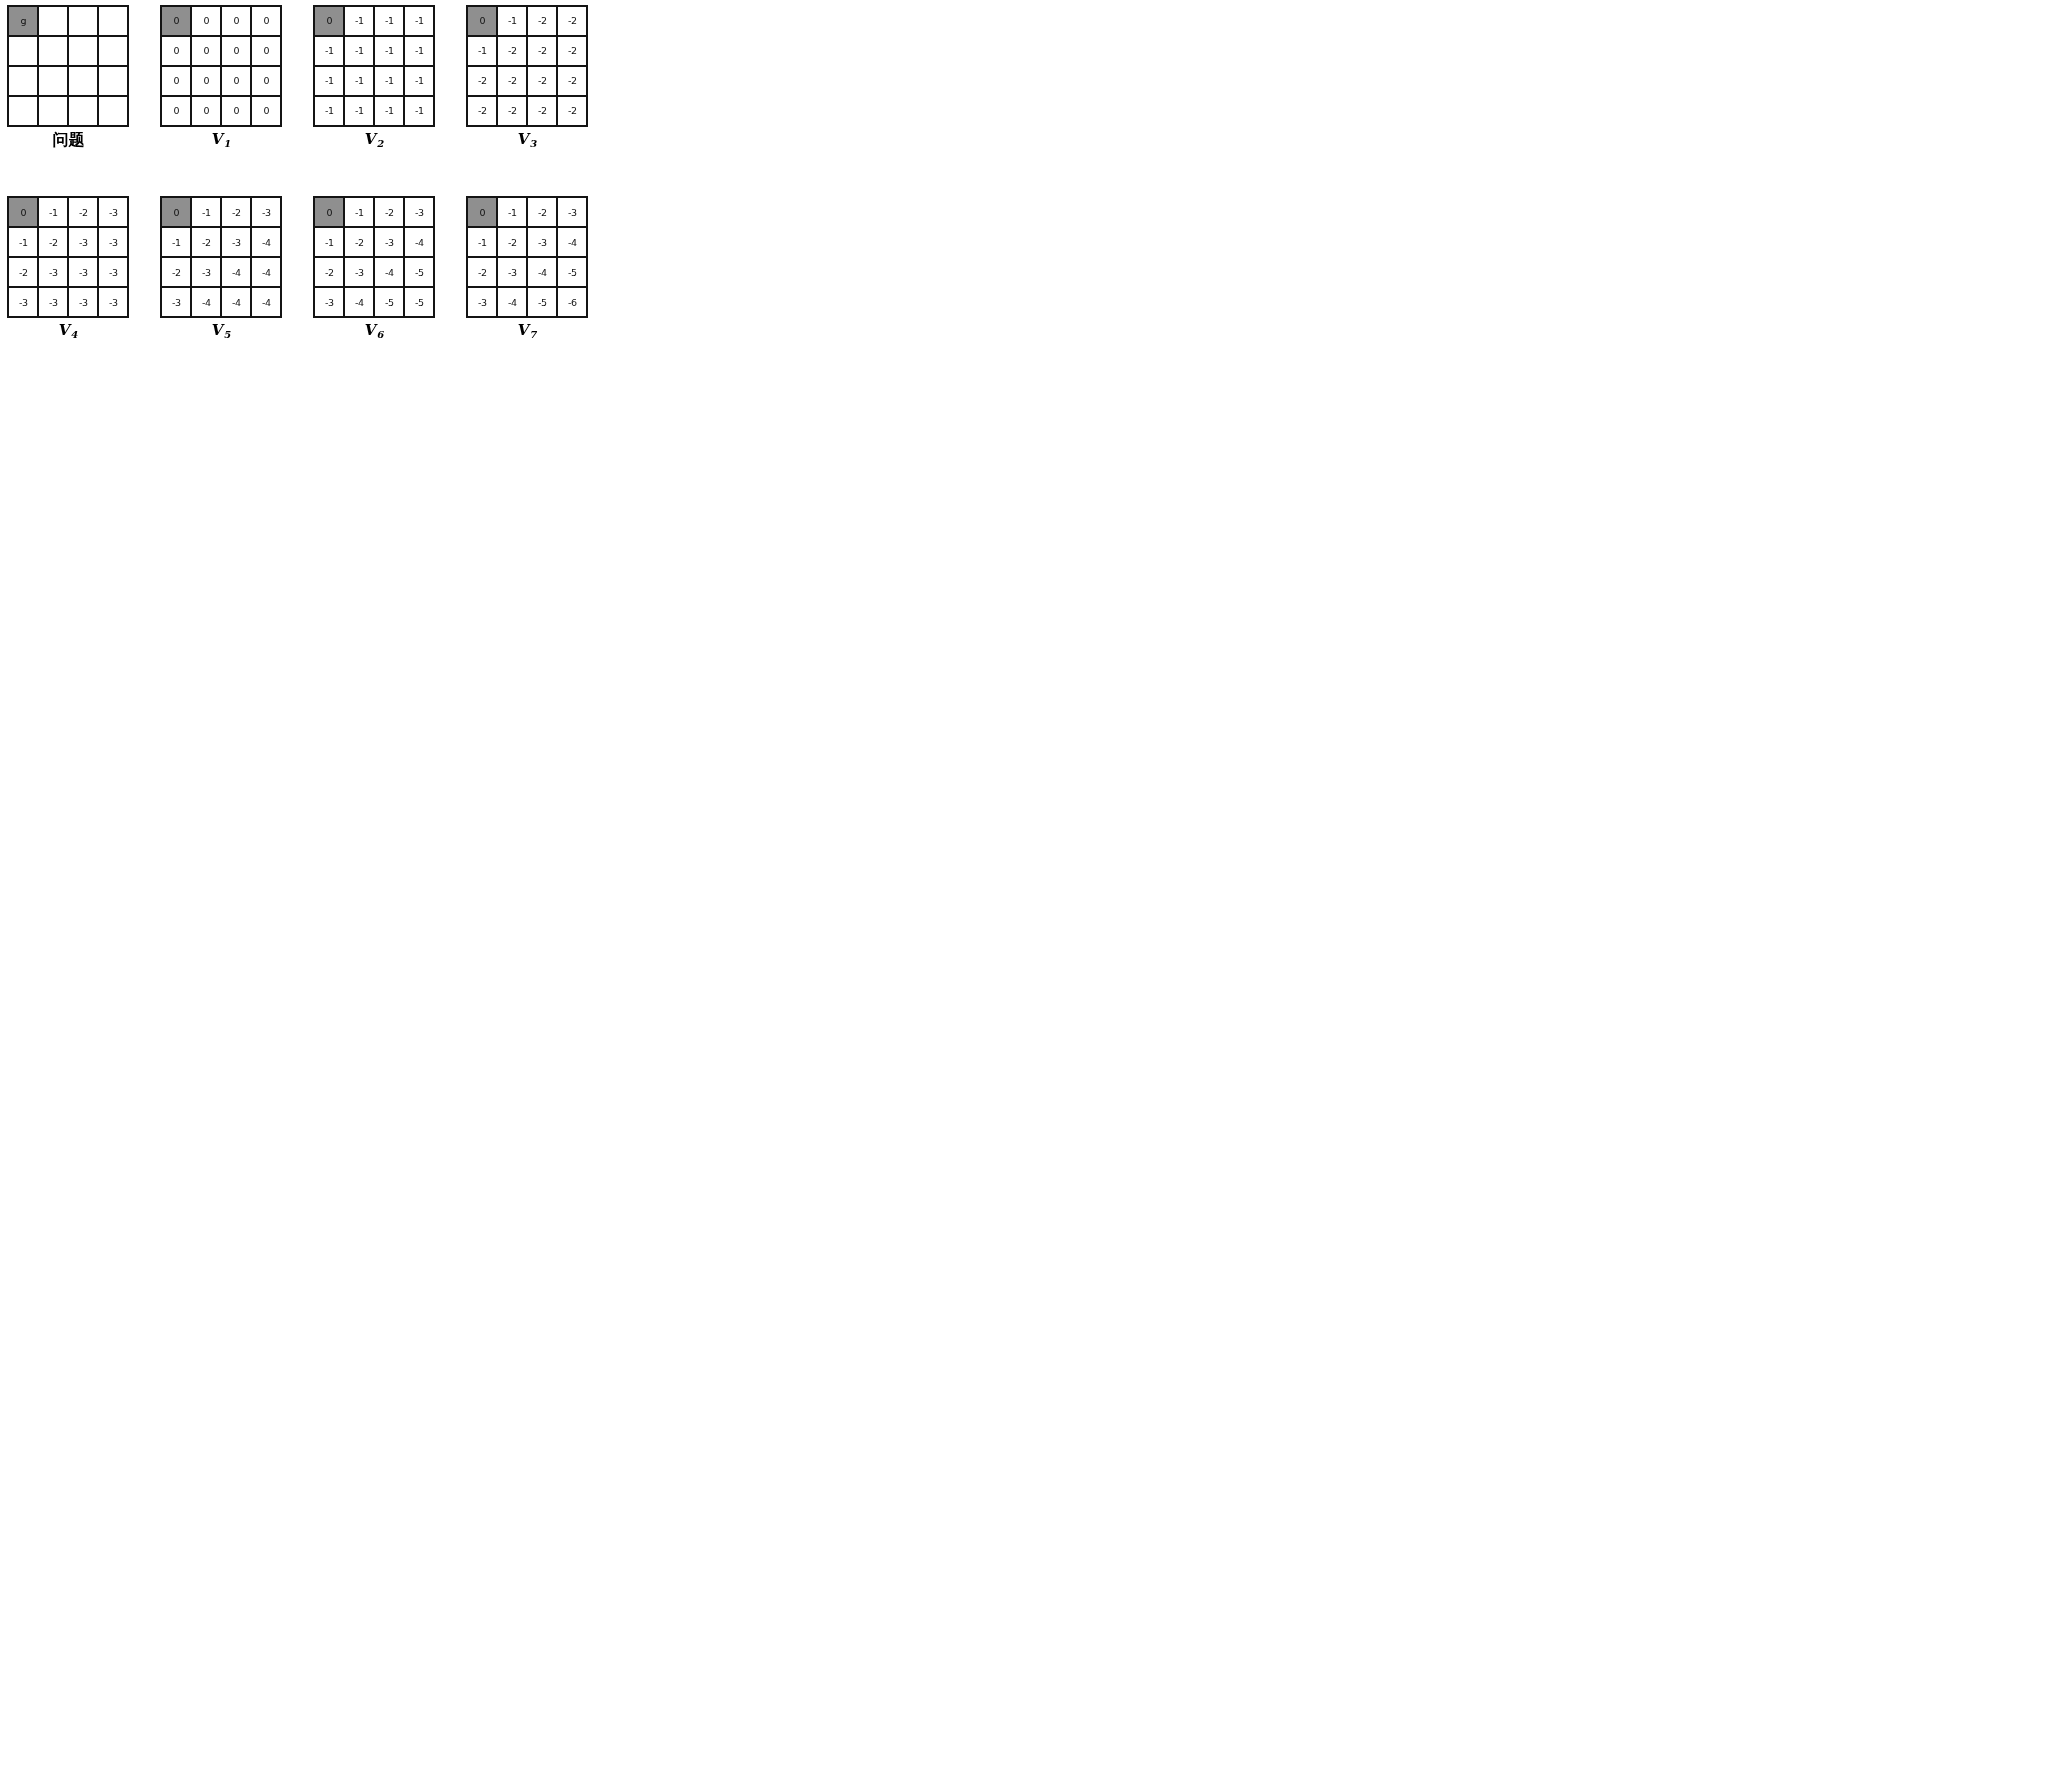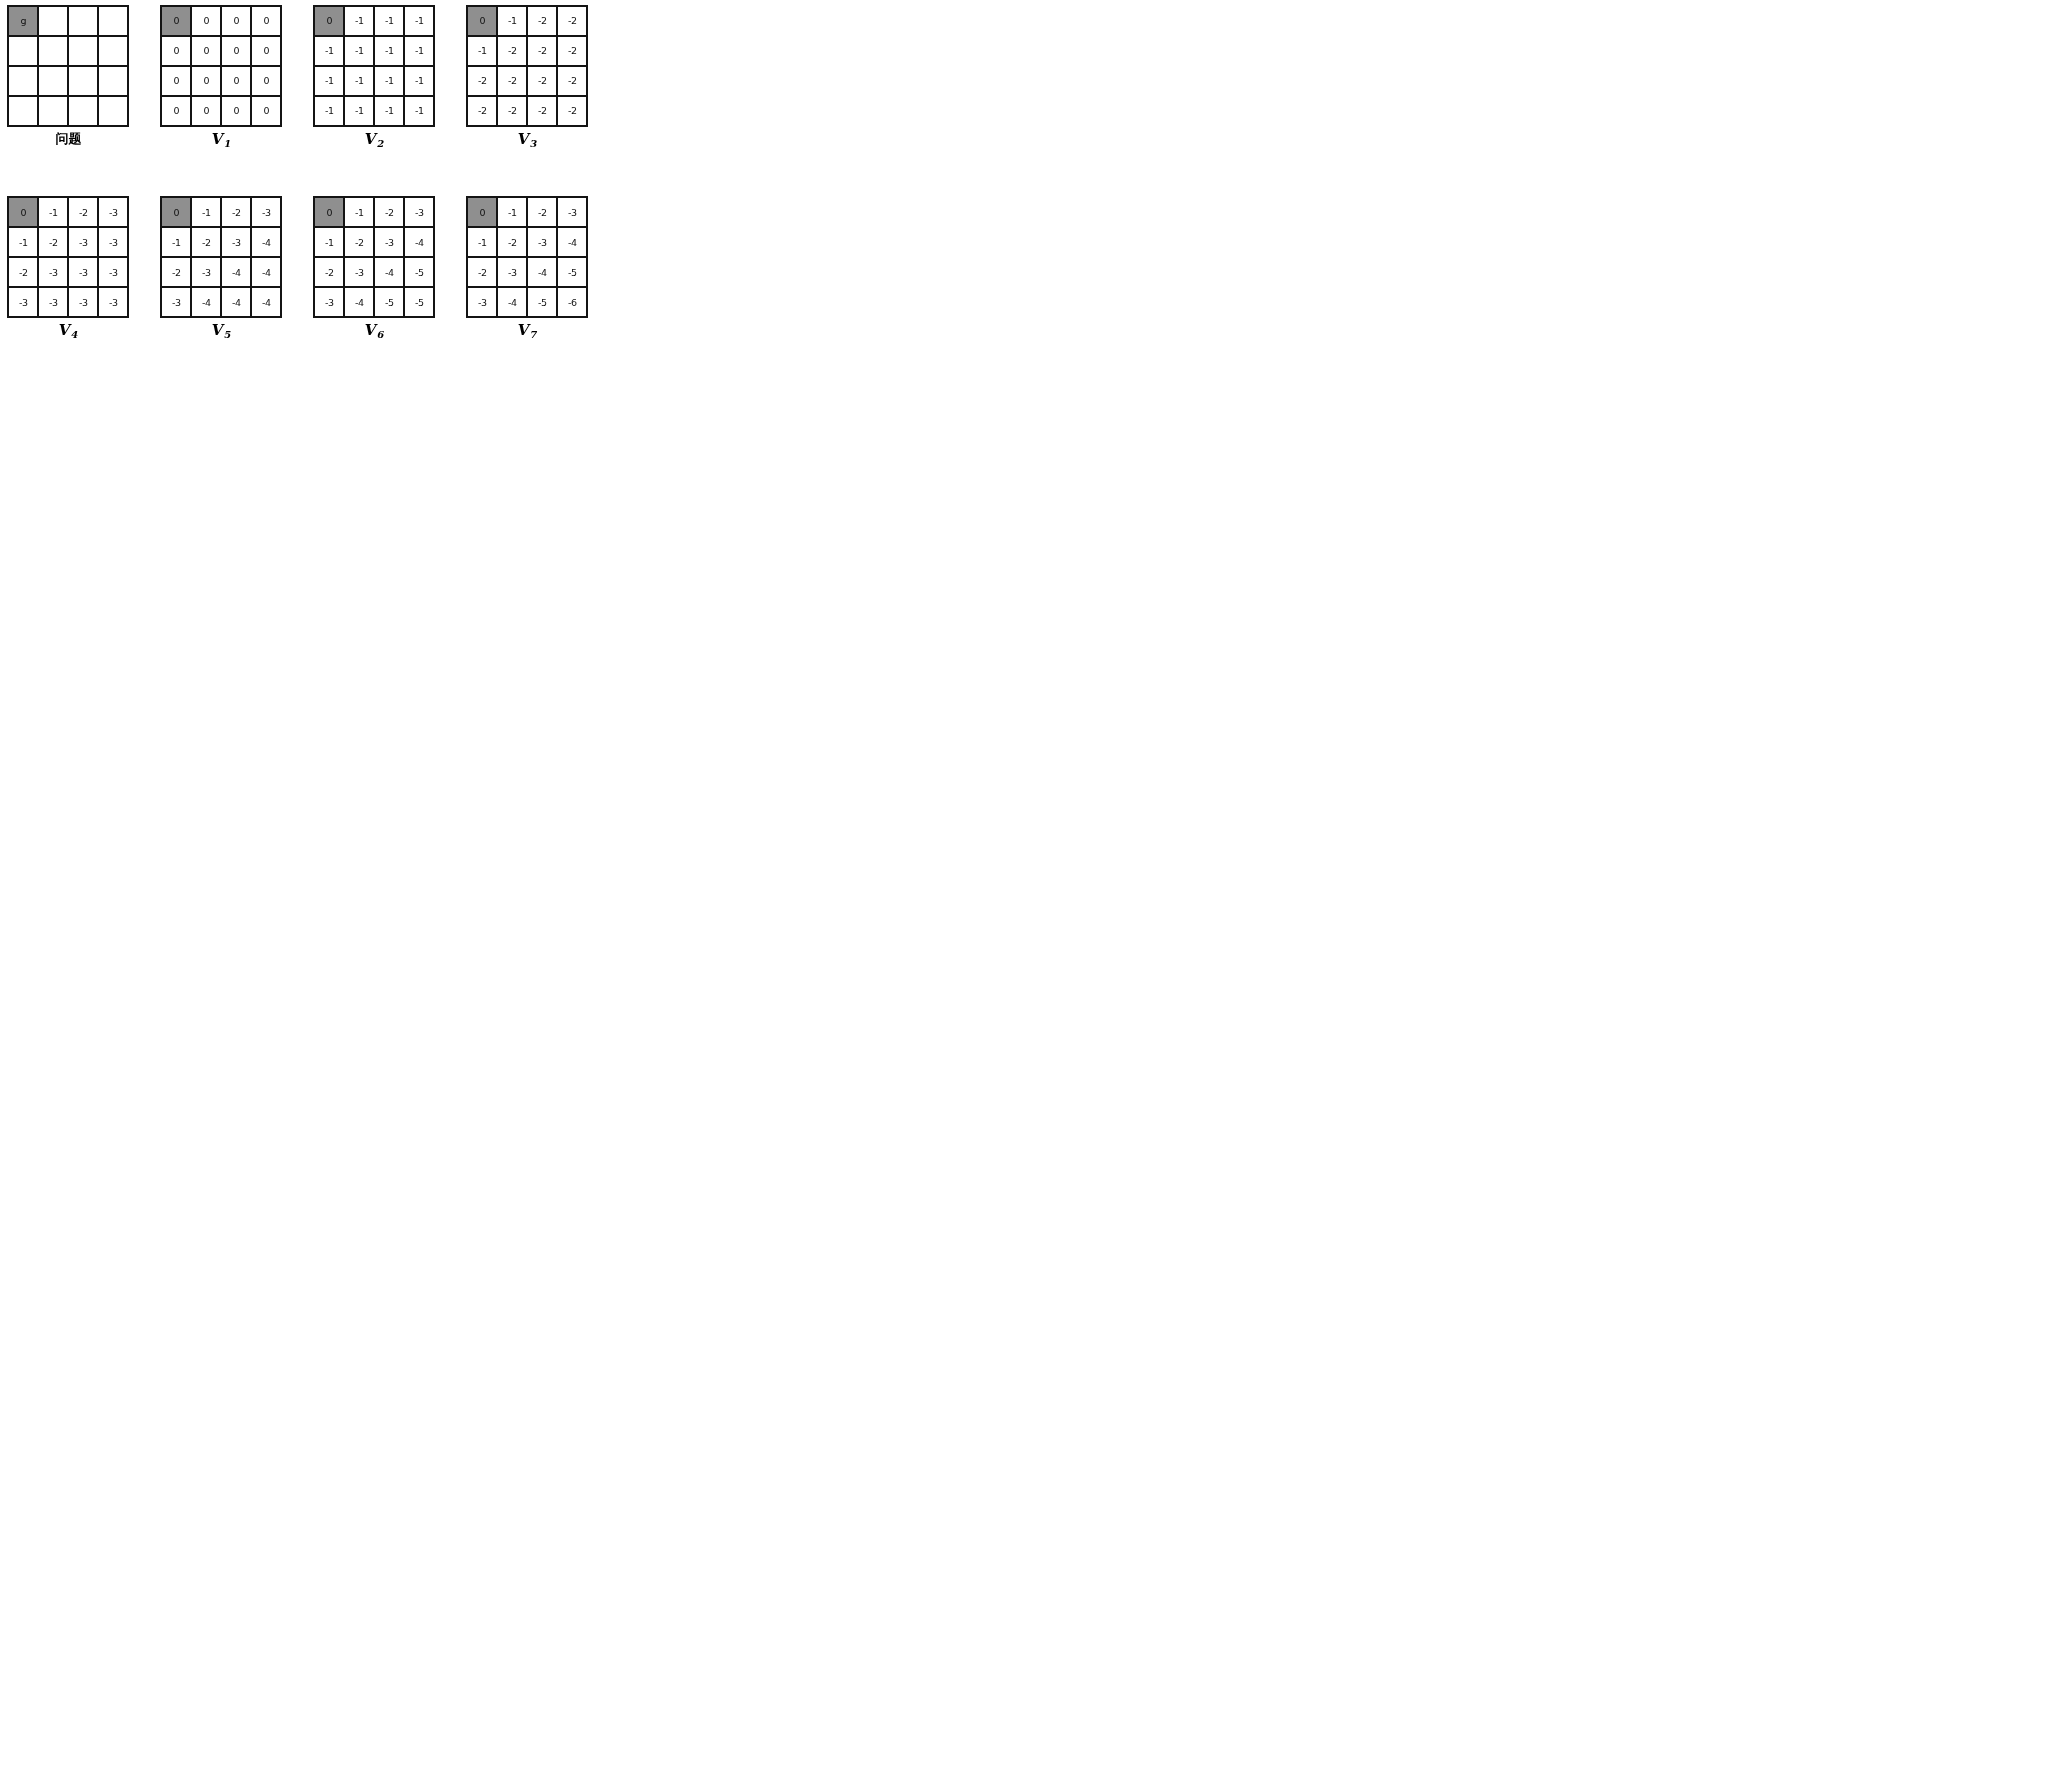--- a/index.html
+++ b/index.html
@@ -62,21 +62,21 @@
     font-size: 15px;
   }
   .label .v-sub {
     font-style: italic;
     font-size: 10px;
     margin-left: 0.8px;
     transform: translateY(6.6px);
   }
   .label .text-label {
     font-style: normal;
-    font-size: 13px;
+    font-size: 16px;
   }
 </style>
 </head>
 <body>
 
 <div class="canvas">
   <div class="row row-top">
       <figure class="panel">
         <div class="grid">
           <div class="cell goal">g</div>

